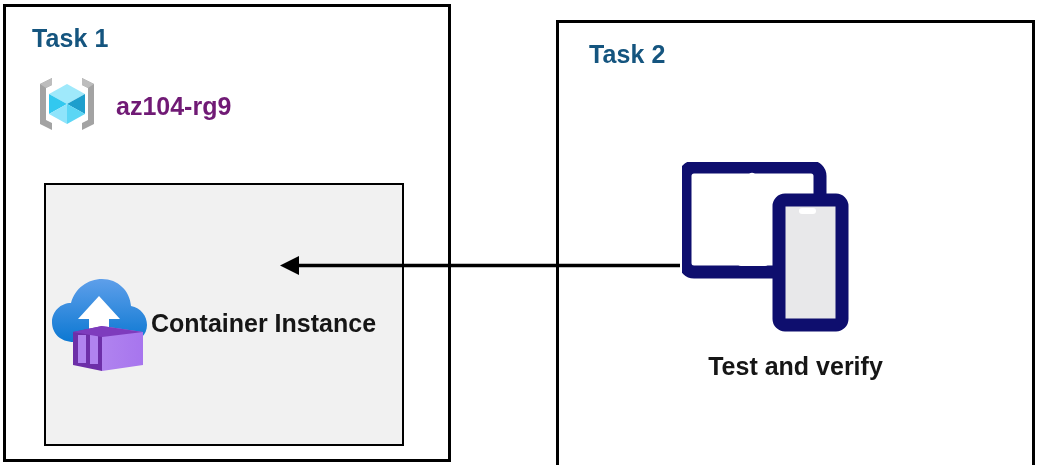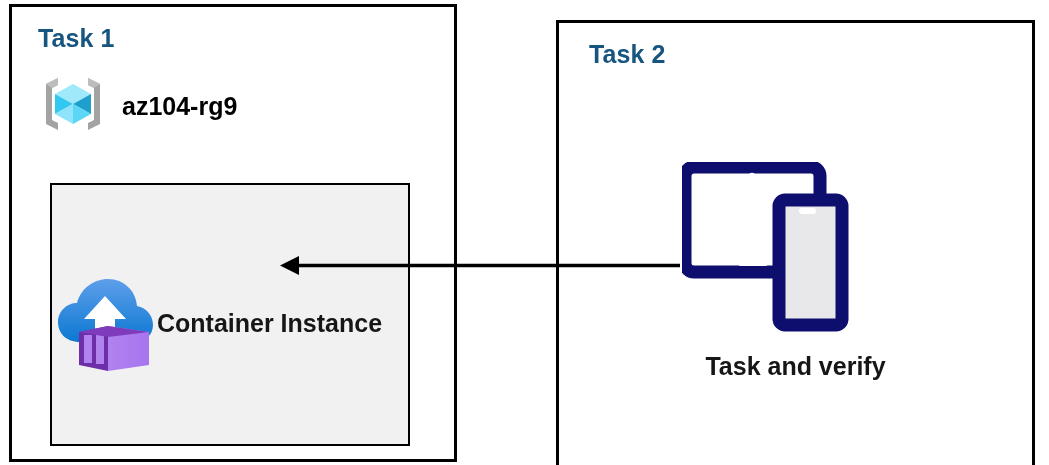--- a/index.html
+++ b/index.html
@@ -23,21 +23,21 @@
   }
 
   
   .panel {
     position: absolute;
     border: 3px solid #000000;
     background: #ffffff;
     box-sizing: border-box;
   }
   #panel-task1 {
-    left: 9px;
+    left: 3px;
     top: 4px;
     width: 448px;
     height: 458px;
     padding-left: 36px;
   }
   #panel-task2 {
     left: 556px;
     top: 20px;
     width: 479px;
     height: 458px;
@@ -59,21 +59,21 @@
     position: absolute;
     left: 26px;
     top: 62px;
     display: flex;
     align-items: center;
     gap: 14px;
   }
   .rg-label {
     font-size: 25px;
     font-weight: bold;
-    color: #000000;
+    color: #701a75;
     white-space: nowrap;
     text-align: center;
   }
 
   
   #container-instance-box {
     position: absolute;
     left: 38px;
     top: 176px;
     width: 360px;
@@ -212,21 +212,21 @@
 
         <circle cx="70" cy="14" r="3.2" fill="#ffffff"></circle>
 
         <rect x="56" y="98" width="30" height="6" rx="3" ry="3" fill="#ffffff"></rect>
 
         <rect x="97" y="38" width="63" height="125" rx="6" ry="6" fill="#e8e8ea" stroke="#0e0e6e" stroke-width="13"></rect>
 
         <rect x="117" y="46" width="17" height="6" rx="3" ry="3" fill="#ffffff"></rect>
       </svg>
     </div>
-    <div id="test-verify-label">Task and verify</div>
+    <div id="test-verify-label">Test and verify</div>
   </div>
 
   <div id="flow-arrow">
     <svg width="405" height="32" viewBox="0 0 405 32" aria-hidden="true">
       <line x1="20" y1="15.5" x2="405" y2="15.5" stroke="#000000" stroke-width="3.4"></line>
       <path d="M5 15.5 L24 6 L24 25 Z" fill="#000000"></path>
     </svg>
   </div>
 
 </div>

